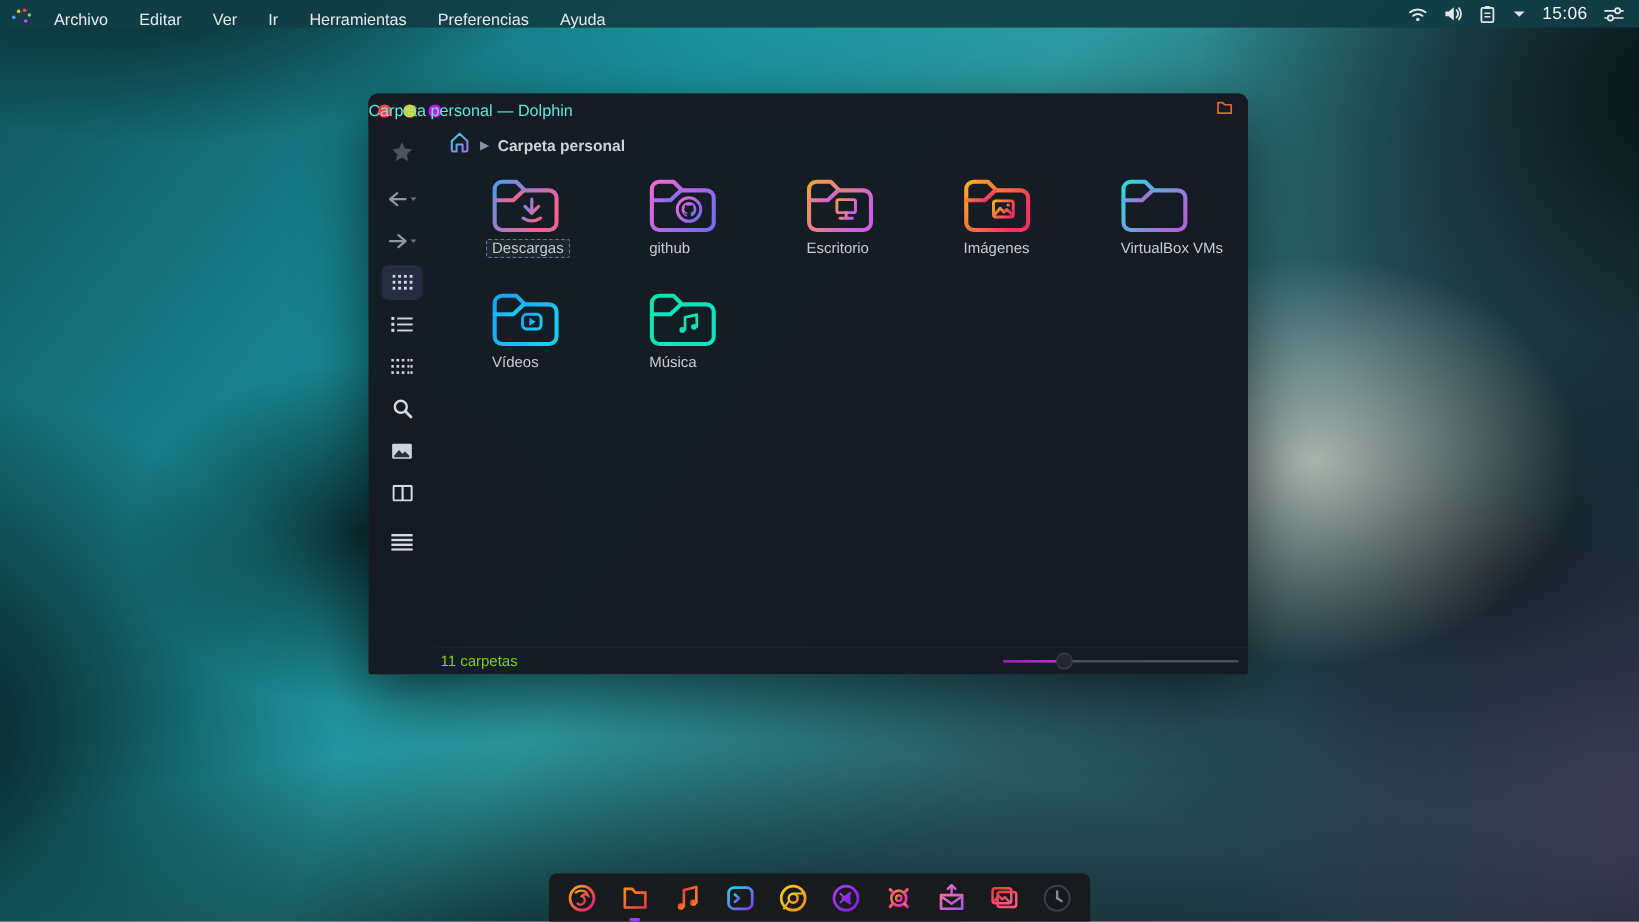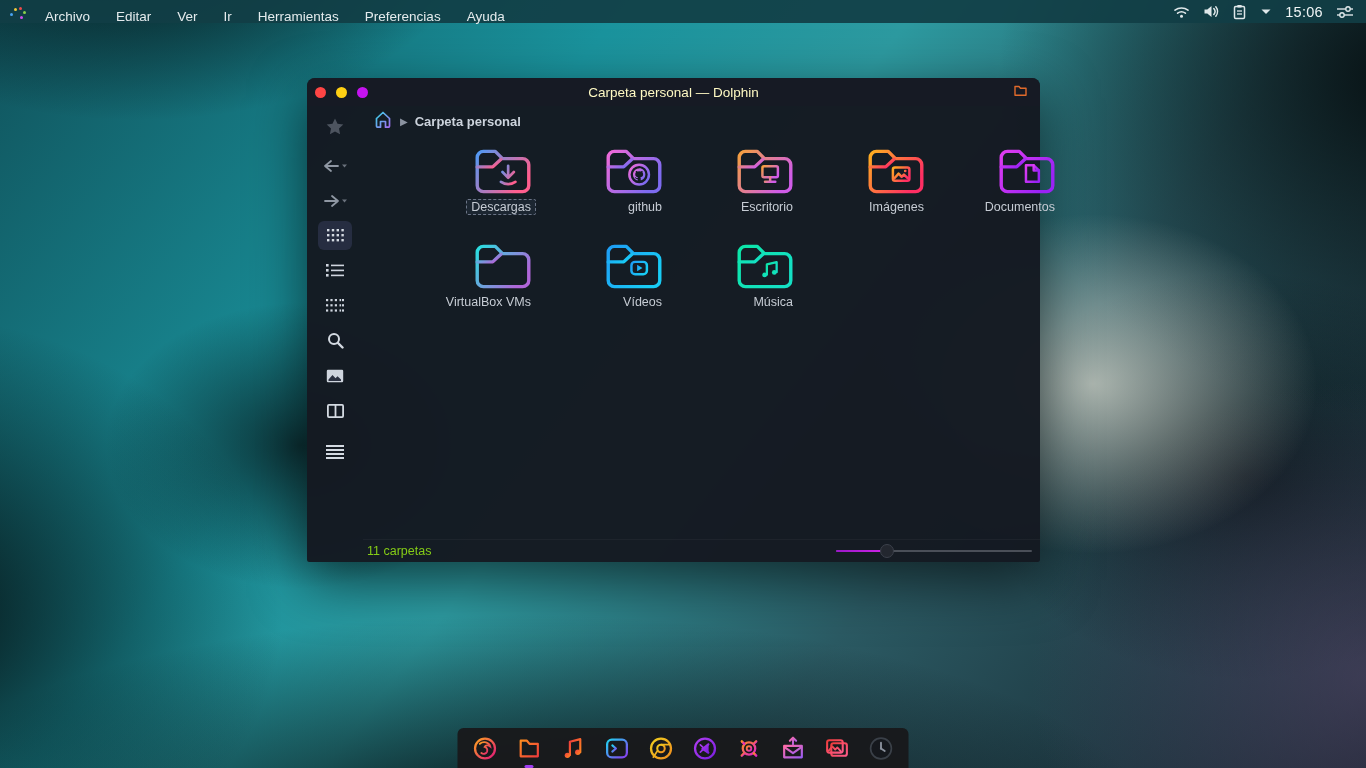--- a/index.html
+++ b/index.html
@@ -42,22 +42,22 @@
     box-shadow:0 18px 55px rgba(0,0,0,.6);
     display:flex; flex-direction:column;
   }
   .titlebar{
     height:28px; display:flex; align-items:center; position:relative;
     background:rgba(22,27,37,.9); border-radius:8px 8px 0 0;
   }
   .lights{ display:flex; gap:10px; padding-left:8px; }
   .light{ width:11px; height:11px; border-radius:50%; }
   .win-title{
-    position:absolute; left:0; right:0; text-align:center;
-    font-size:13.5px; color:#fef9c3; pointer-events:none;
+    position:absolute; left:0; right:0; text-align:left;
+    font-size:13.5px; color:#5eead4; pointer-events:none;
   }
   .titlebar-right{ margin-left:auto; padding-right:12px; z-index:2; }
 
   .win-body{ flex:1; display:flex; min-height:0; }
 
   
   .sidebar{
     width:56px; display:flex; flex-direction:column; align-items:center;
     padding-top:6px;
   }
@@ -74,21 +74,21 @@
   .breadcrumb{ height:30px; display:flex; align-items:center; padding-left:10px; gap:7px; }
   .crumb-sep{ color:#8b93a0; font-size:10px; }
   .crumb-label{ color:#ccd3dc; font-size:13px; font-weight:bold; }
 
   
   .grid{
     flex:1; padding:8px 0 0 42px;
     display:grid; grid-template-columns:repeat(5,131px);
     grid-auto-rows:95px; align-content:start;
   }
-  .cell{ display:flex; flex-direction:column; align-items:flex-end; }
+  .cell{ display:flex; flex-direction:column; align-items:flex-start; }
   .cell svg{ display:block; }
   .cell .label{
     margin-top:1px; font-size:12.5px; color:#c6ccd4;
     padding:0 4px; border:1px dashed transparent; border-radius:2px;
     white-space:nowrap;
   }
   .cell.selected .label{ border-color:#6b7486; background:rgba(80,100,135,.14); }
 
   
   .statusbar{
@@ -385,39 +385,20 @@
             <g fill="none" stroke="url(#gf3)" stroke-width="2.4" stroke-linecap="round" stroke-linejoin="round">
               <rect x="29" y="22.5" width="16" height="13" rx="2"></rect>
               <path d="M30.5 33 l4 -4.5 3 3.2 2.2 -2.2 3.8 3.5"></path>
             </g>
             <circle cx="41" cy="26" r="1.3" fill="url(#gf3)"></circle>
           </svg>
           <span class="label">Imágenes</span>
         </div>
 
 
-        <div class="cell">
-          <svg width="66" height="54" viewBox="0 0 64 52">
-            <defs>
-                <linearGradient id="gf5" x1="0" y1="0" x2="1" y2="0.6">
-              <stop offset="0" stop-color="#e03df0"></stop>
-              <stop offset="1" stop-color="#9a22f5"></stop>
-            </linearGradient>
-              </defs>
-            <g fill="none" stroke="url(#gf5)" stroke-width="3.3" stroke-linejoin="round" stroke-linecap="round">
-              <path d="M13 7 H24.5 L31.5 14 H51 C54.3 14 57 16.7 57 20 V40 C57 43.3 54.3 46 51 46 H13 C9.7 46 7 43.3 7 40 V13 C7 9.7 9.7 7 13 7 Z"></path>
-              <path d="M7 22 H22 L30 14.5"></path>
-            </g>
-            <g fill="none" stroke="url(#gf5)" stroke-width="2.4" stroke-linecap="round" stroke-linejoin="round">
-              <path d="M31 20.5 h7.5 l5 5 V36.5 h-12.5 z"></path>
-              <path d="M38.5 20.5 v5 h5"></path>
-            </g>
-          </svg>
-          <span class="label">Documentos</span>
-        </div>
 
         <div class="cell">
           <svg width="66" height="54" viewBox="0 0 64 52">
             <defs>
                 <linearGradient id="gf6" x1="0" y1="0" x2="1" y2="0.6">
               <stop offset="0" stop-color="#27e0e0"></stop>
               <stop offset="1" stop-color="#b066d9"></stop>
             </linearGradient>
               </defs>
             <g fill="none" stroke="url(#gf6)" stroke-width="3.3" stroke-linejoin="round" stroke-linecap="round">

